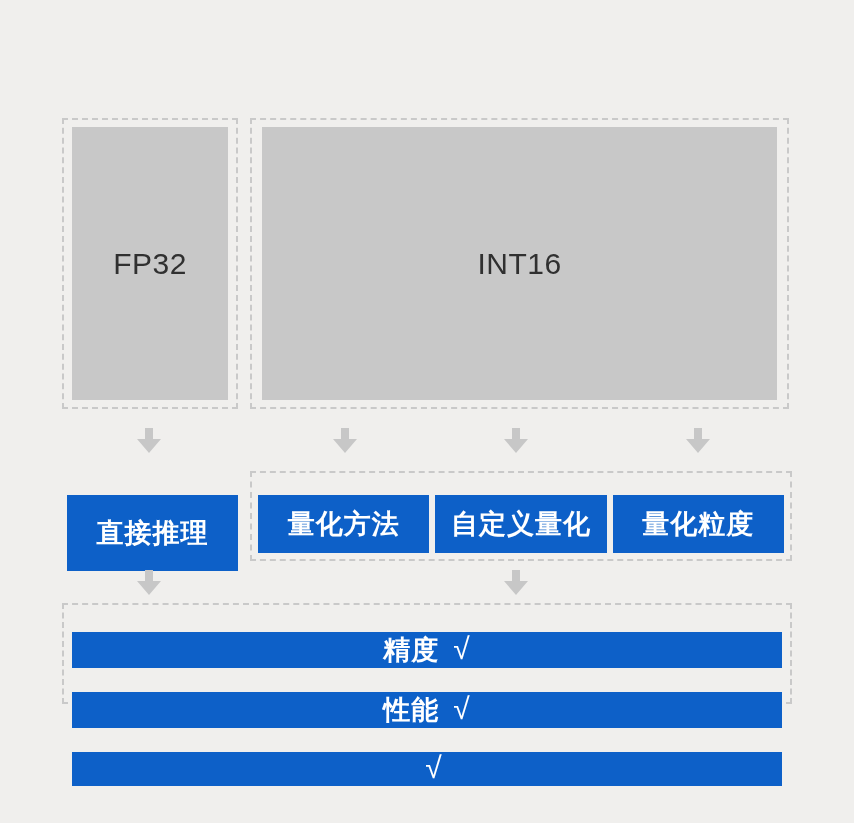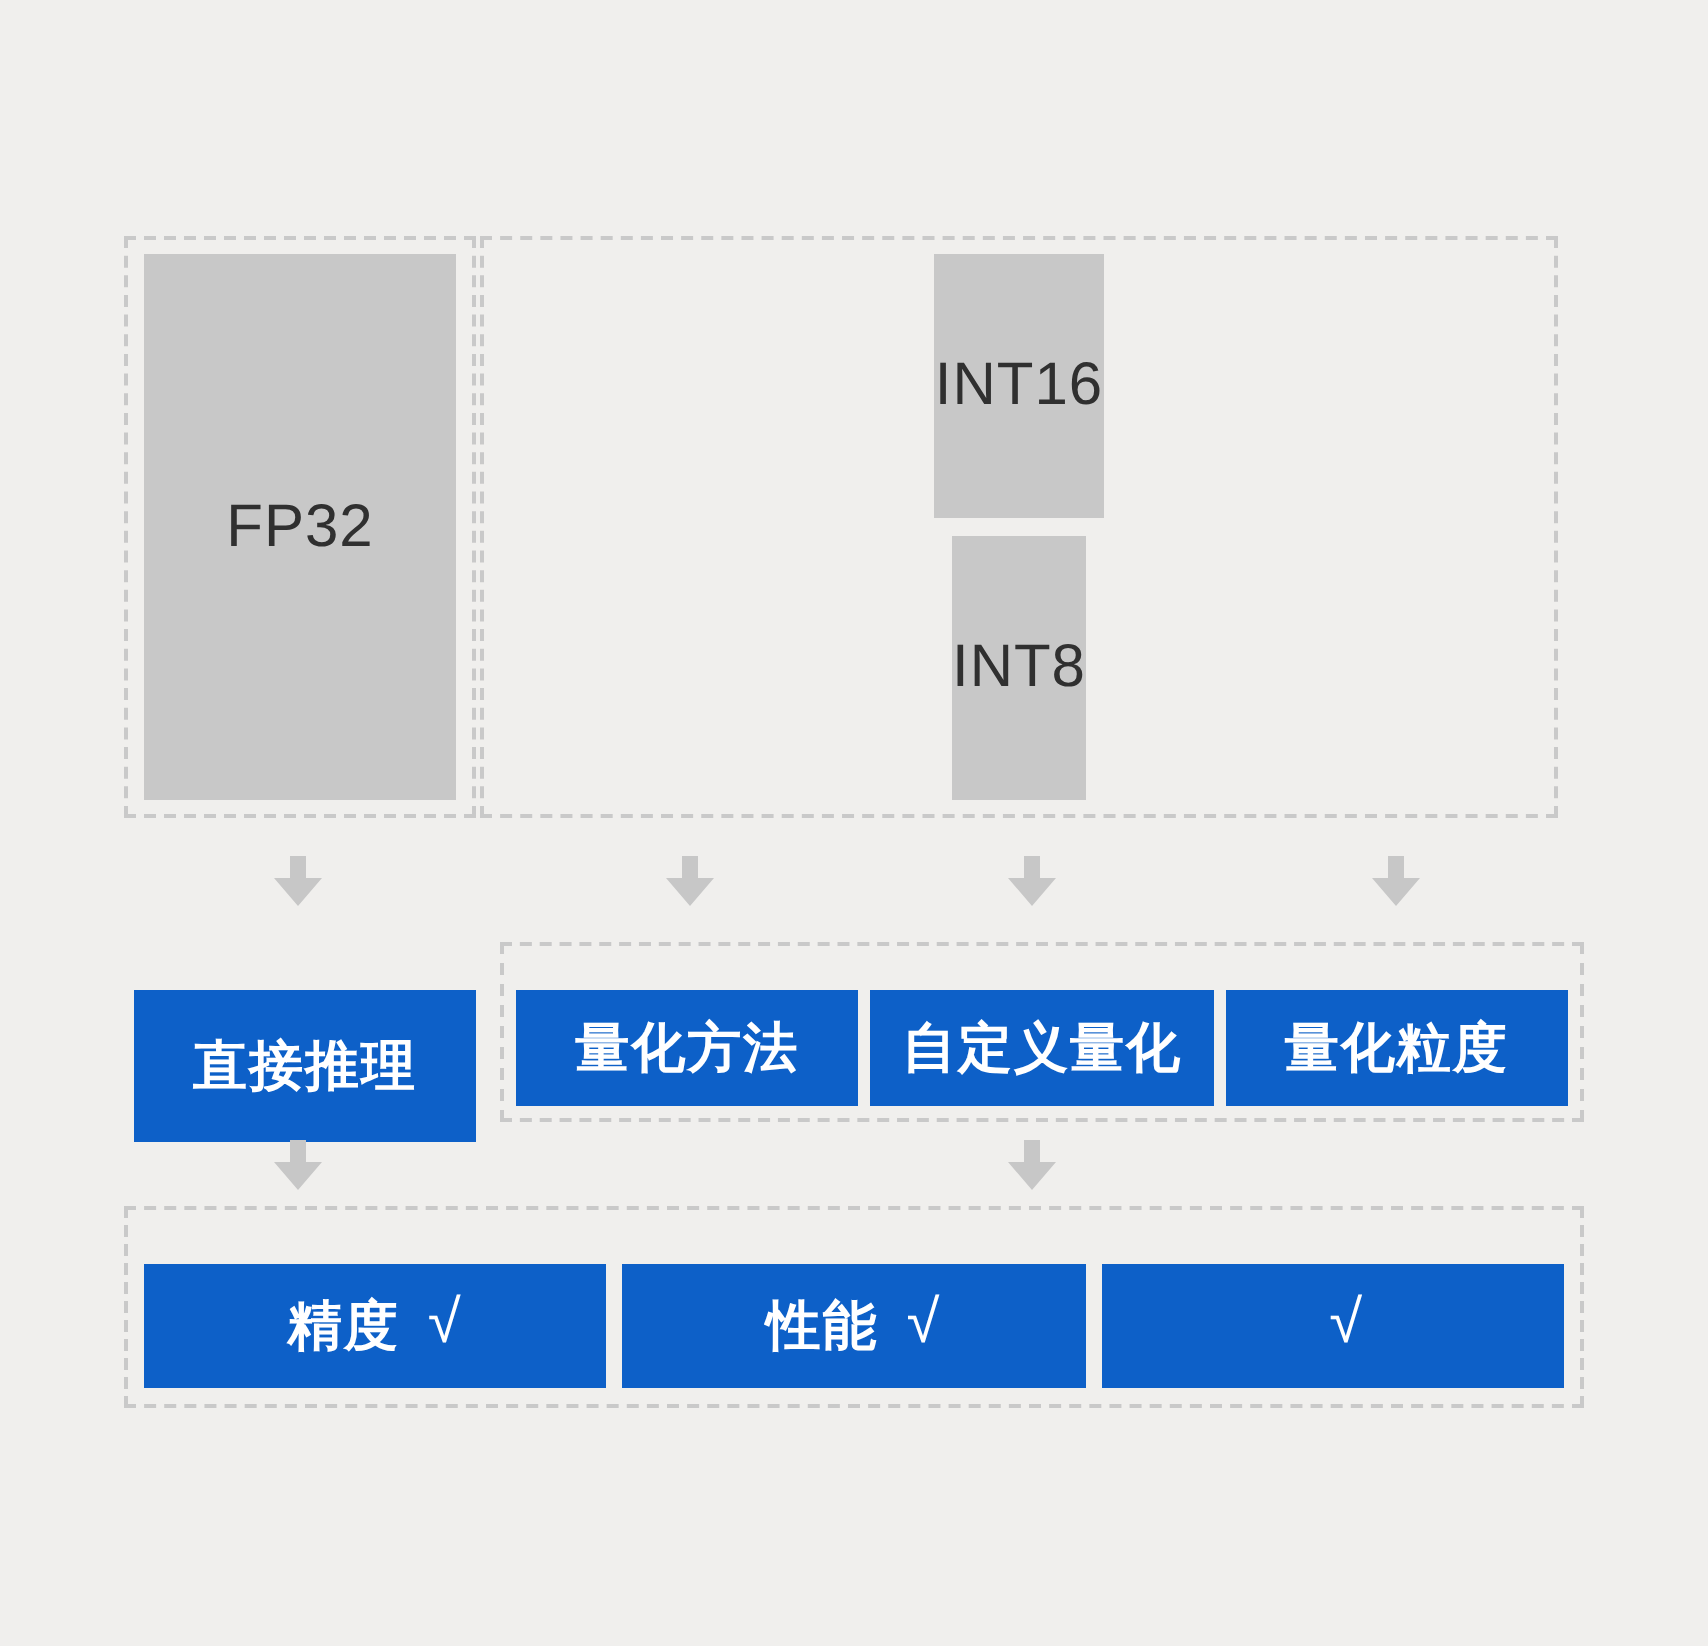--- a/index.html
+++ b/index.html
@@ -20,23 +20,23 @@
     background: transparent;
   }
   
   .fp-group {
     left: 62px; top: 118px; width: 176px; height: 291px;
     display: flex; flex-direction: row;
     padding: 7px 8px; gap: 12px;
   }
   
   .int-group {
-    left: 240px; top: 118px; width: 539px; height: 291px;
+    left: 250px; top: 118px; width: 539px; height: 291px;
     display: flex; flex-direction: column;
-    padding: 7px 10px; gap: 9px; align-items: center;
+    padding: 7px 10px; gap: 9px;
   }
   .gblock {
     flex: 1;
     background: #c8c8c8;
     color: #303030;
     display: flex; align-items: center; justify-content: center;
     font-size: 30px;
     letter-spacing: 0.5px;
   }
   .bbtn {
@@ -57,21 +57,21 @@
   
   .quant-group {
     left: 250px; top: 471px; width: 542px; height: 90px;
     display: flex; flex-direction: row;
     padding: 6px; gap: 6px;
   }
   .quant-group .bbtn { flex: 1; }
   
   .result-group {
     left: 62px; top: 603px; width: 730px; height: 101px;
-    display: flex; flex-direction: row;
+    display: flex; flex-direction: column;
     padding: 11px 8px 8px 8px; gap: 8px;
   }
   .result-group .bbtn { flex: 1; }
   .check {
     margin-left: 14px;
     font-weight: 400;
     font-size: 30px;
     position: relative;
     top: -1px;
   }
@@ -85,21 +85,20 @@
 <body>
 
 <div class="canvas">
 
   <div class="dashed fp-group">
     <div class="gblock">FP32</div>
   </div>
 
   <div class="dashed int-group">
     <div class="gblock">INT16</div>
-    <div class="gblock">INT8</div>
   </div>
 
   <div class="arrow" style="left:137px; top:428px;">
     <svg width="24" height="26" viewBox="0 0 24 26">
         <polygon points="8,0 16,0 16,11 24,11 12,25 0,11 8,11" fill="#c7c7c7"></polygon>
       </svg>
   </div>
   <div class="arrow" style="left:333px; top:428px;">
     <svg width="24" height="26" viewBox="0 0 24 26">
         <polygon points="8,0 16,0 16,11 24,11 12,25 0,11 8,11" fill="#c7c7c7"></polygon>

